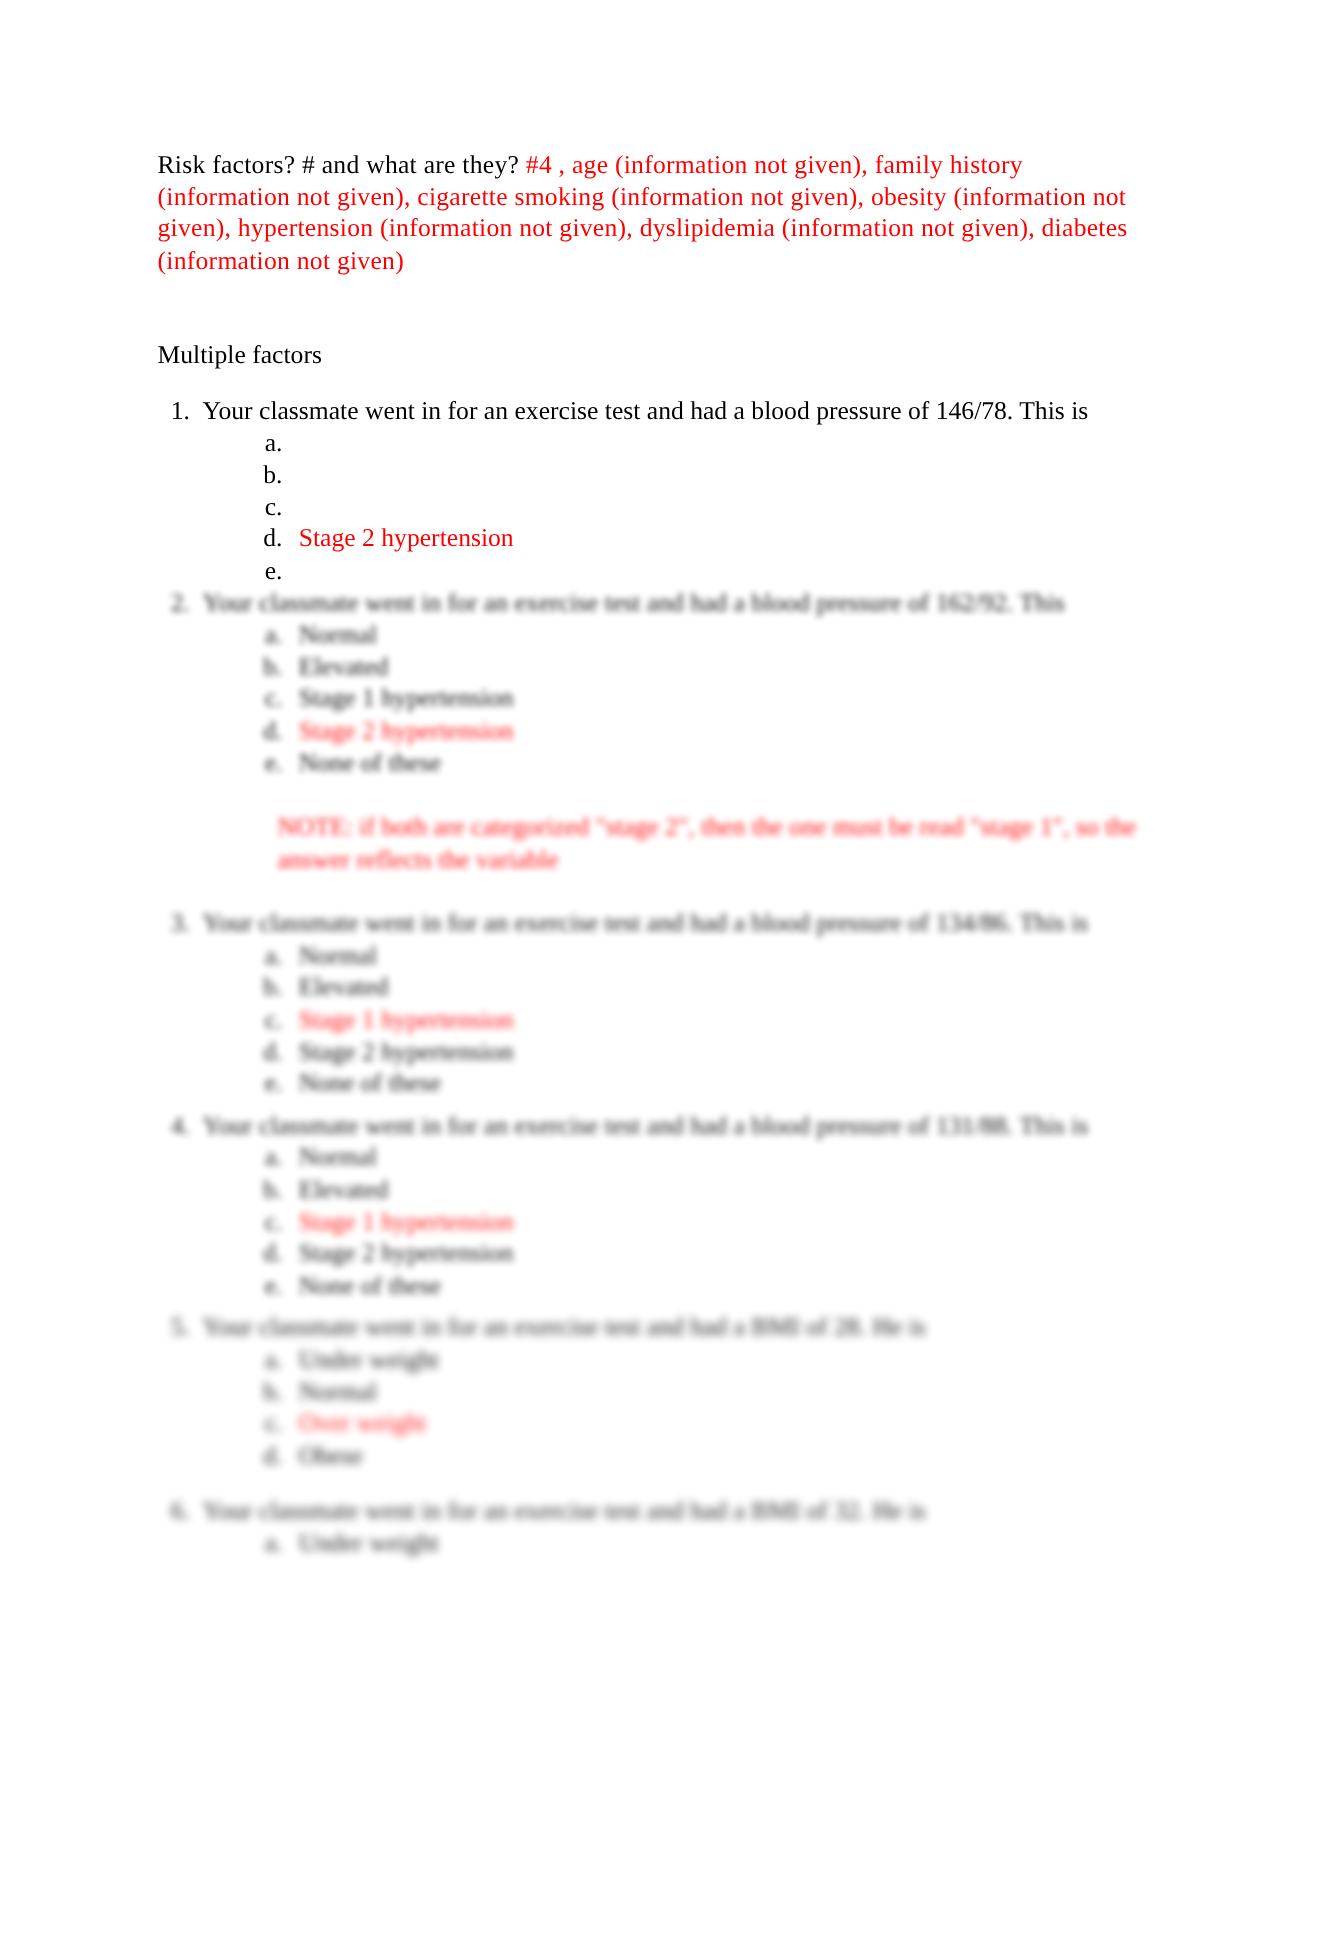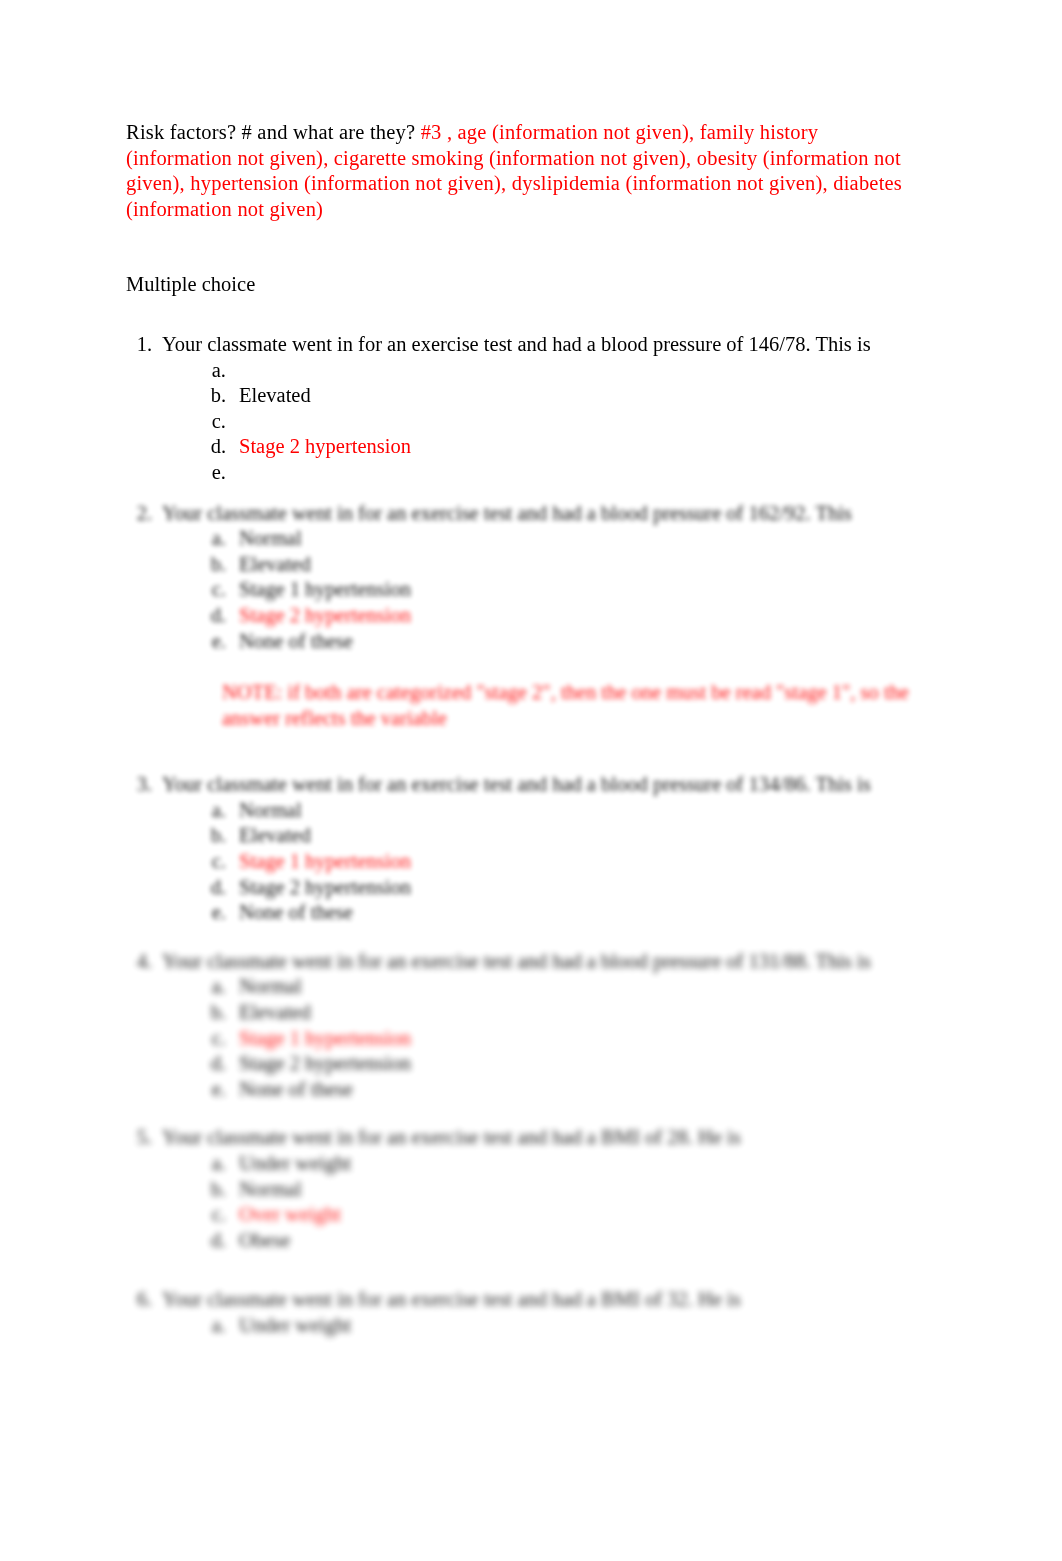--- a/index.html
+++ b/index.html
@@ -70,21 +70,20 @@
   }
   .qnum {
     width: 36px;
     min-width: 36px;
     text-align: right;
     padding-right: 10px;
     box-sizing: border-box;
   }
   .qtext {
     flex: 1;
-    margin-top: 15px;
   }
 
   .olist {
     margin: 0;
     padding: 0;
     list-style: none;
   }
   .orow {
     display: flex;
     align-items: baseline;
@@ -117,42 +116,41 @@
   .blur4 { filter: blur(3.3px); opacity: 0.88; }
   .blur5 { filter: blur(3.4px); opacity: 0.86; }
   .gap-between { height: 8px; }
 </style>
 </head>
 <body>
 
 <div class="page">
   <div class="content">
 
-    <p class="intro"><span>Risk factors? # and what are they?</span><span class="red">&nbsp;<span>#3 , age (information not given), family history (information not given), cigarette smoking (information not given), obesity (information not given), hypertension (information not given), dyslipidemia (information not given), diabetes (information not given)</span></span></p>
+    <p class="intro"><span>Risk factors? # and what are they?</span><span class="red">&nbsp;<span>#4 , age (information not given), family history (information not given), cigarette smoking (information not given), obesity (information not given), hypertension (information not given), dyslipidemia (information not given), diabetes (information not given)</span></span></p>
 
     <div class="spacer-lg"></div>
 
-    <p class="section-heading">Multiple choice</p>
+    <p class="section-heading">Multiple factors</p>
 
     <div class="spacer-md"></div>
 
     <ol class="qlist">
 
       <li class="qitem">
         <div class="qrow">
           <span class="qnum">1.</span>
           <span class="qtext">Your classmate went in for an exercise test and had a blood pressure of 146/78. This is</span>
         </div>
         <ul class="olist">
           <li class="orow">
             <span class="oletter">a.</span>
           </li>
           <li class="orow">
             <span class="oletter">b.</span>
-            <span class="otext">Elevated</span>
           </li>
           <li class="orow">
             <span class="oletter">c.</span>
           </li>
           <li class="orow">
             <span class="oletter">d.</span>
             <span class="otext red">Stage 2 hypertension</span>
           </li>
           <li class="orow">
             <span class="oletter">e.</span>

